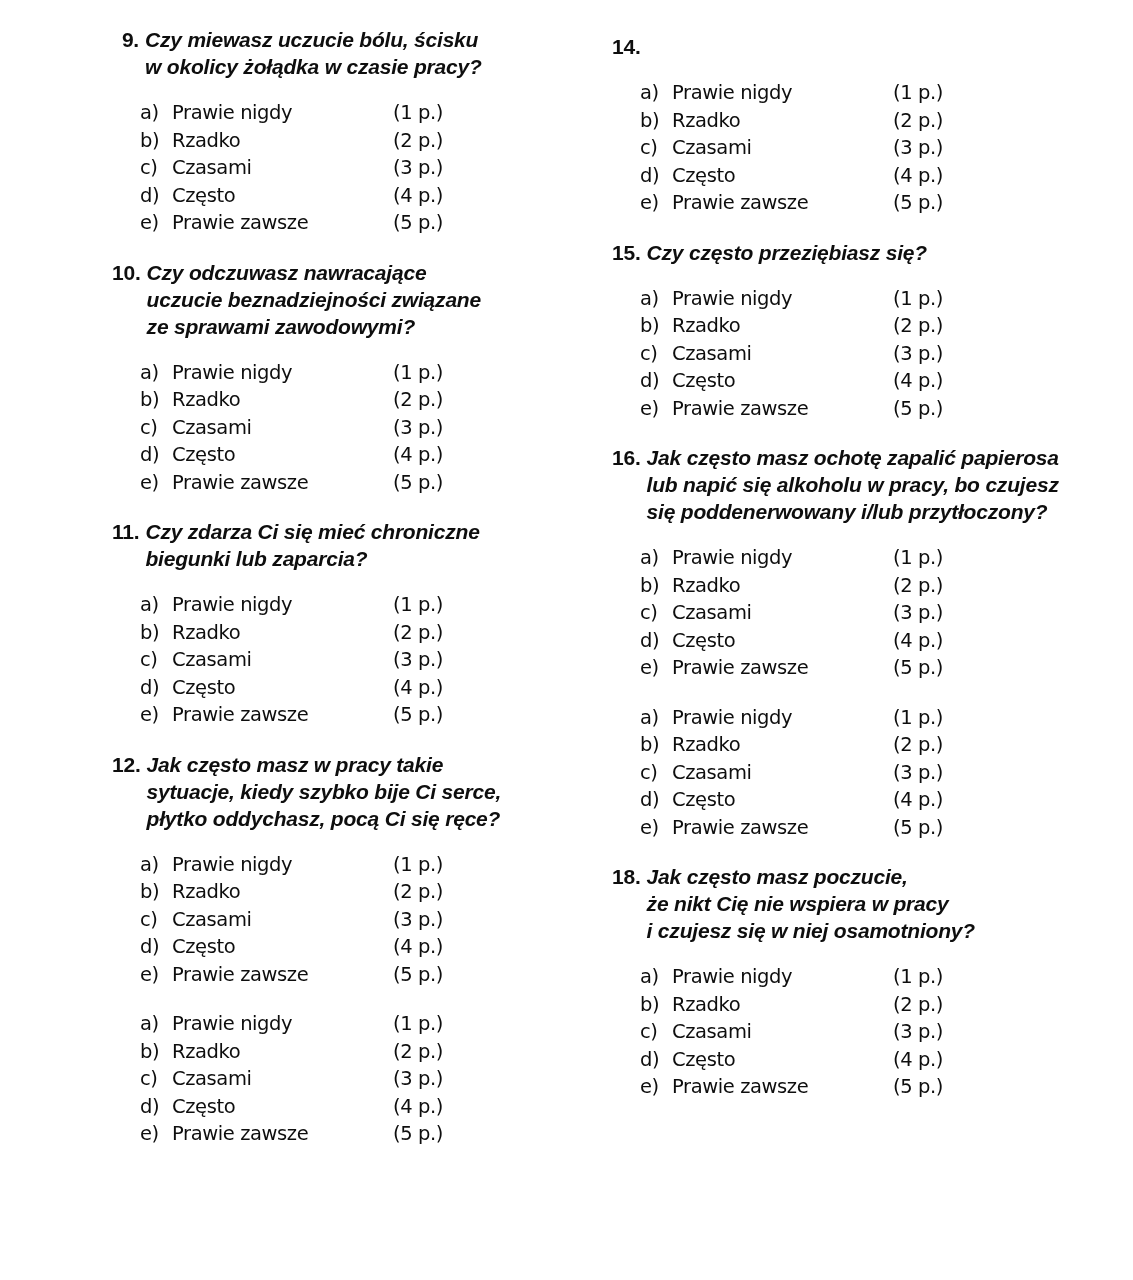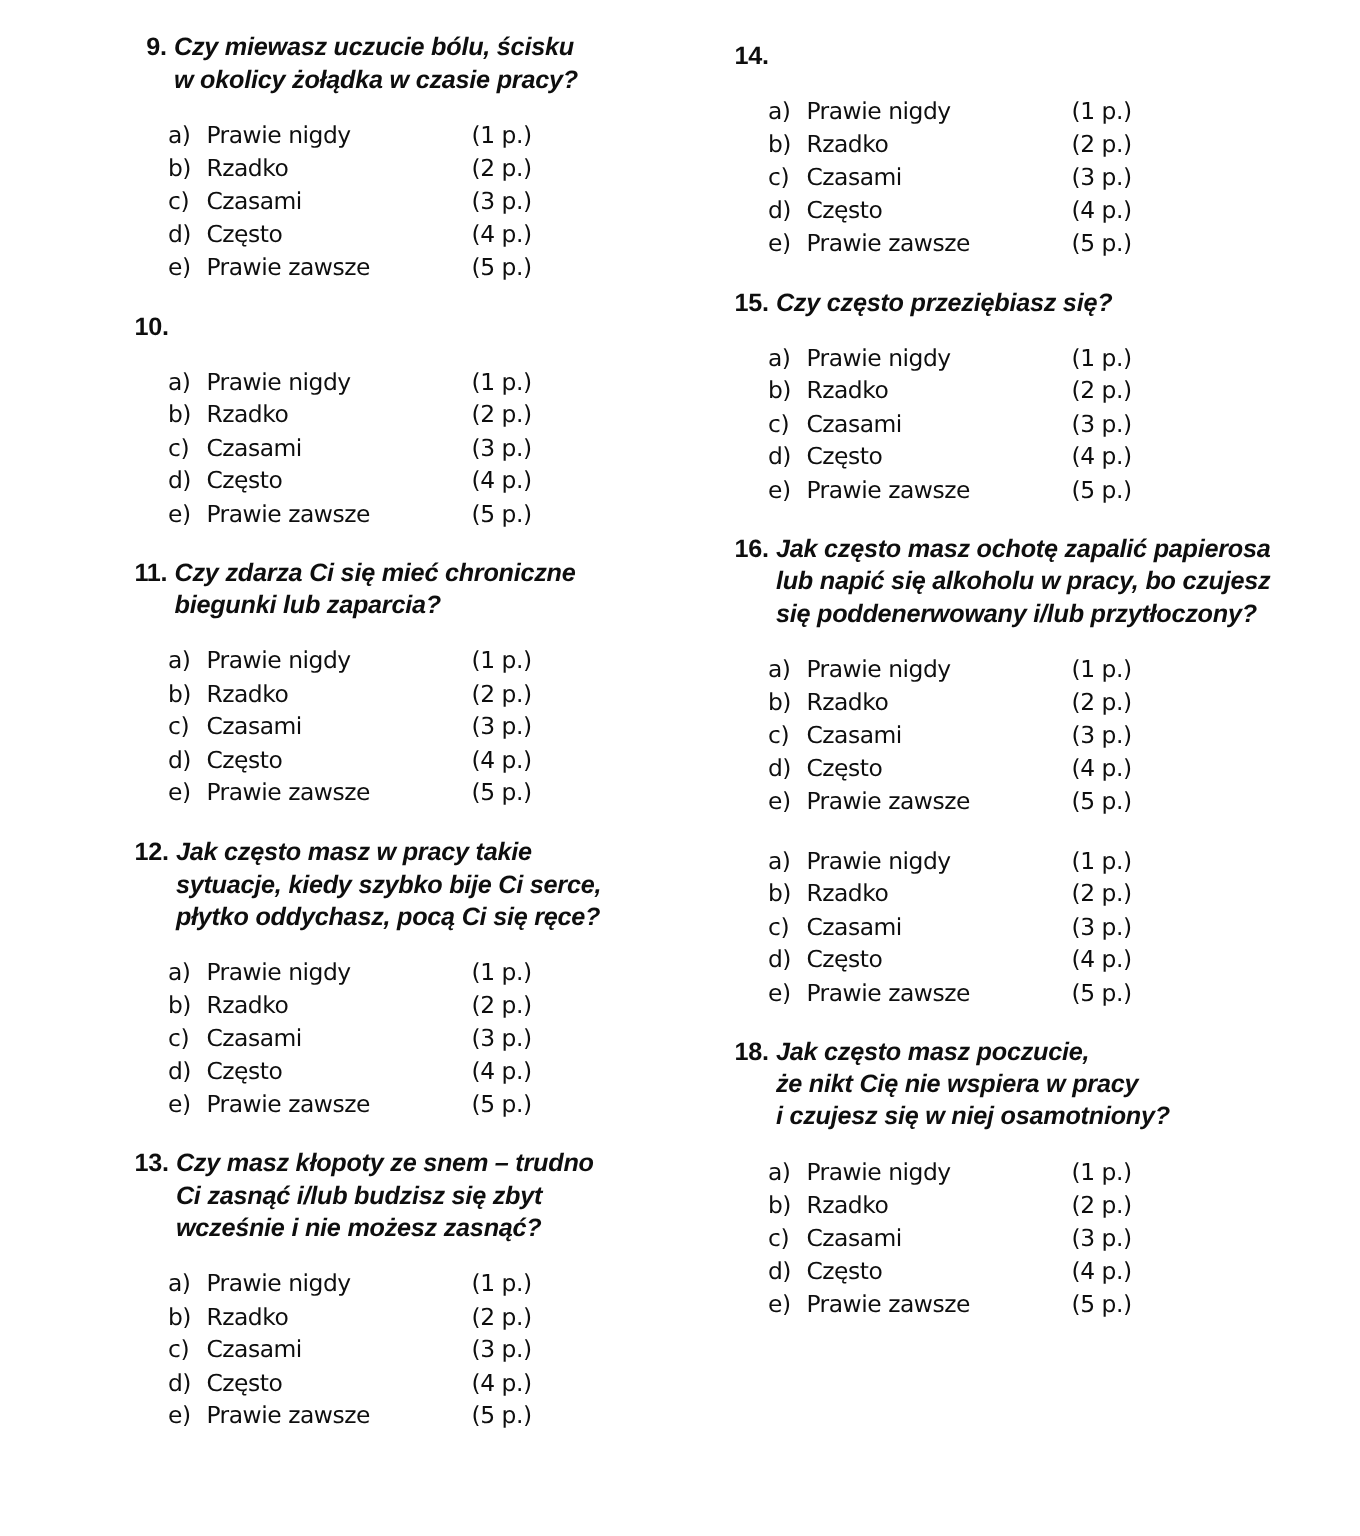--- a/index.html
+++ b/index.html
@@ -97,20 +97,23 @@
     <span class="opt-letter">e)</span>
     <span class="opt-label">Prawie zawsze</span>
     <span class="opt-points">(5 p.)</span>
   </div>
 </div>
   </div>
 
   <div class="question">
     <div class="q-header">
       <span class="q-num">10.</span>
+      <span class="q-text">Czy odczuwasz nawracające
+uczucie beznadziejności związane
+ze sprawami zawodowymi?</span>
     </div>
     <div class="options">
   <div class="option">
     <span class="opt-letter">a)</span>
     <span class="opt-label">Prawie nigdy</span>
     <span class="opt-points">(1 p.)</span>
   </div>
 
   <div class="option">
     <span class="opt-letter">b)</span>
@@ -211,26 +214,20 @@
 
   <div class="option">
     <span class="opt-letter">e)</span>
     <span class="opt-label">Prawie zawsze</span>
     <span class="opt-points">(5 p.)</span>
   </div>
 </div>
   </div>
 
   <div class="question">
-    <div class="q-header">
-      <span class="q-num">13.</span>
-      <span class="q-text">Czy masz kłopoty ze snem – trudno
-Ci zasnąć i/lub budzisz się zbyt
-wcześnie i nie możesz zasnąć?</span>
-    </div>
     <div class="options">
   <div class="option">
     <span class="opt-letter">a)</span>
     <span class="opt-label">Prawie nigdy</span>
     <span class="opt-points">(1 p.)</span>
   </div>
 
   <div class="option">
     <span class="opt-letter">b)</span>
     <span class="opt-label">Rzadko</span>

